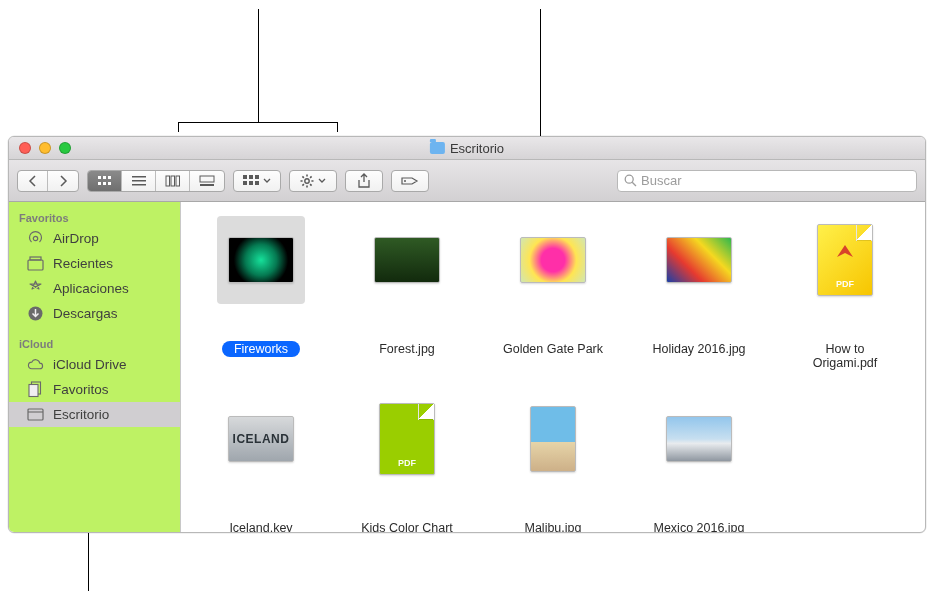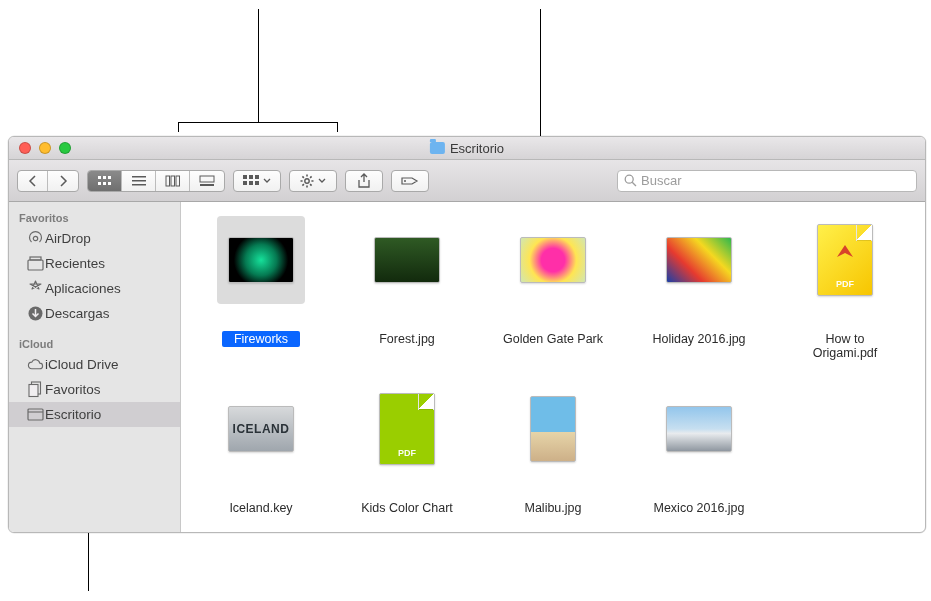--- a/index.html
+++ b/index.html
@@ -128,35 +128,35 @@
     font-size:13px;
     max-width: 300px;
     margin-left: auto;
   }
   .body-area {
     display:flex;
     height: calc(100% - 61px);
   }
   .sidebar {
     width: 172px;
-    background: #e5e5e5;
+    background: #bef264;
     border-right: 1px solid #c8c8c8;
     padding-top: 6px;
     font-size: 13px;
   }
   .sb-header {
     color: #7c7c7c;
     font-size: 11px;
     font-weight: 600;
     padding: 4px 10px 2px;
   }
   .sb-item {
     display:flex;
     align-items:center;
-    gap:1px;
+    gap:9px;
     padding: 4px 10px 4px 18px;
     color:#3f3f3f;
     font-size: 13.5px;
   }
   .sb-item.selected {
     background: #d0ced1;
   }
   .sb-icon {
     width:17px; height:17px;
     display:flex;
@@ -224,23 +224,23 @@
     font-size:9px;
     color:rgba(255,255,255,0.95);
     font-weight:600;
   }
   .pdf-shape {
     position:absolute;
     top:14px; left:50%;
     transform:translateX(-50%);
   }
   .file-label {
-    margin-top: 0;
+    margin-top: 10px;
     padding: 1px 12px;
-    border-radius: 2px;
+    border-radius: 8px;
     max-width: 130px;
   }
   .file-label.selected {
     background:#0a66ff;
     color:#fff;
   }
   svg { display:block; }
 </style>
 </head>
 <body>

